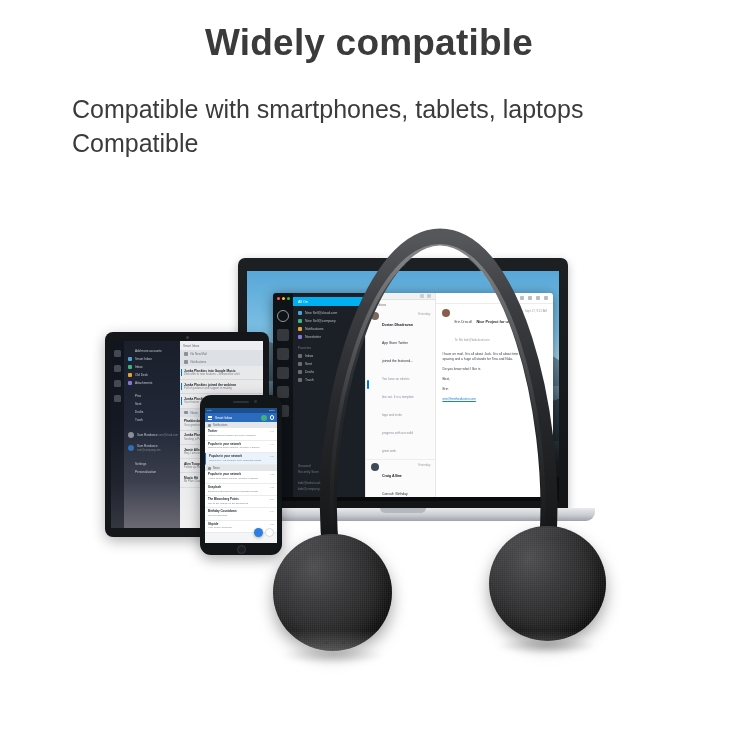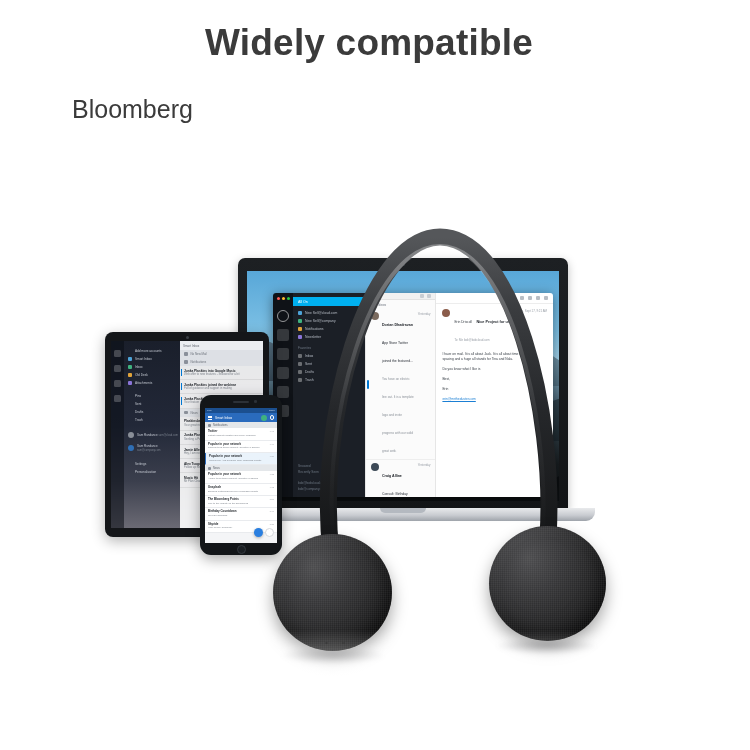--- a/index.html
+++ b/index.html
@@ -287,21 +287,22 @@
   }
 </style>
 </head>
 <body>
 
 <div id="page">
 
   <div class="headline">Widely compatible</div>
 
   <div class="subcopy">
-    <span class="ln">Bloomberg</span>
+    <span class="ln">Compatible with smartphones, tablets, laptops</span>
+    <span class="ln">Compatible</span>
   </div>
 
   <div id="scene">
 
     <div class="laptop">
       <div class="lap-lid">
         <div class="lap-cam"></div>
         <div class="lap-screen">
           <div class="wallpaper">
             <div class="mtn m1"></div>

